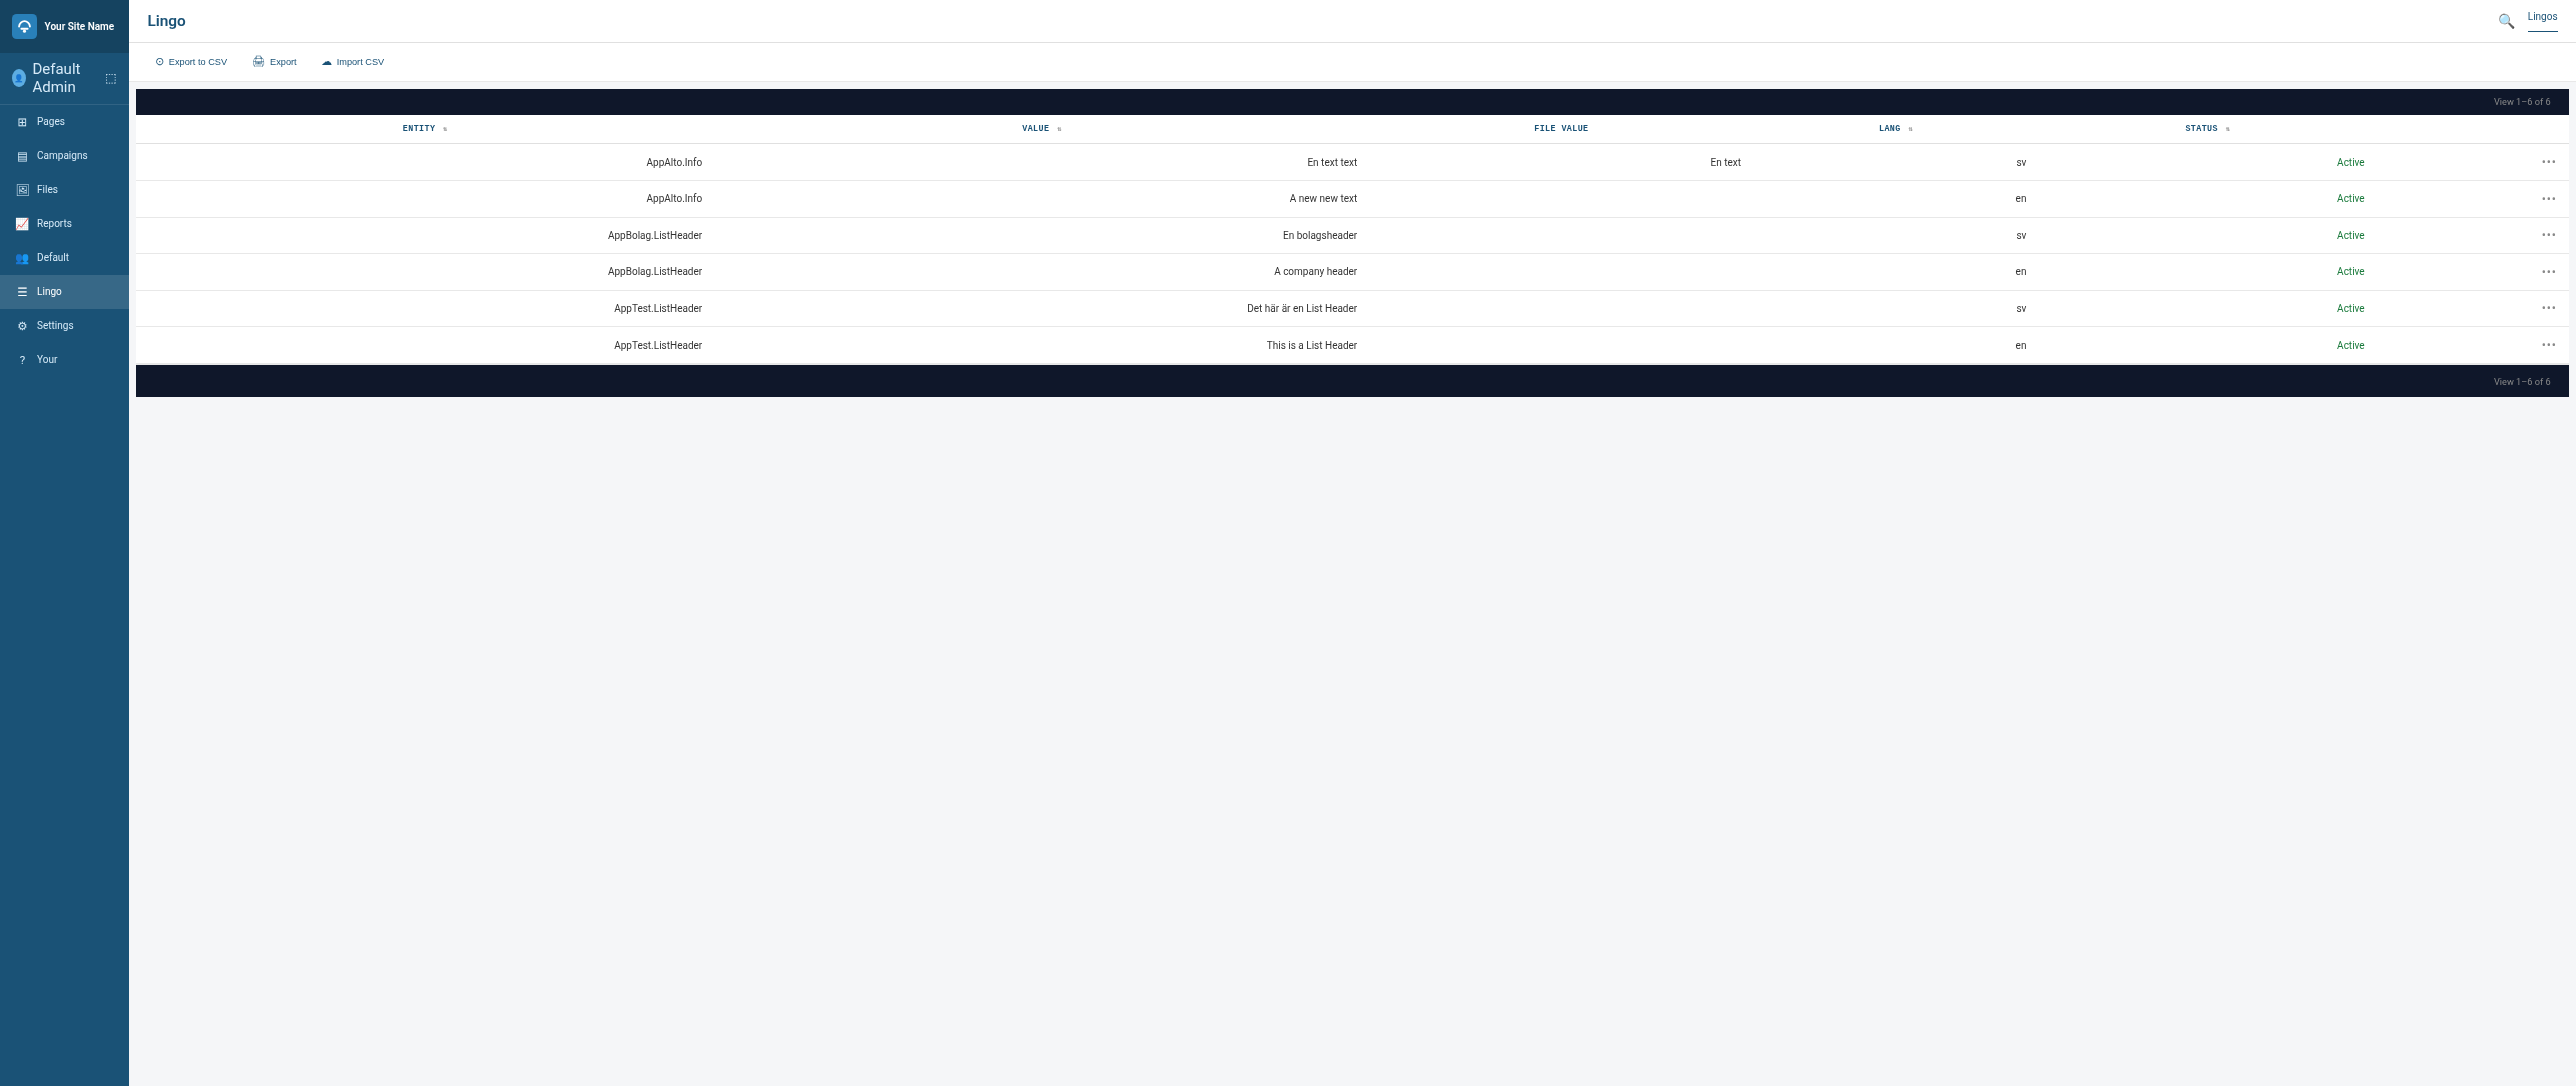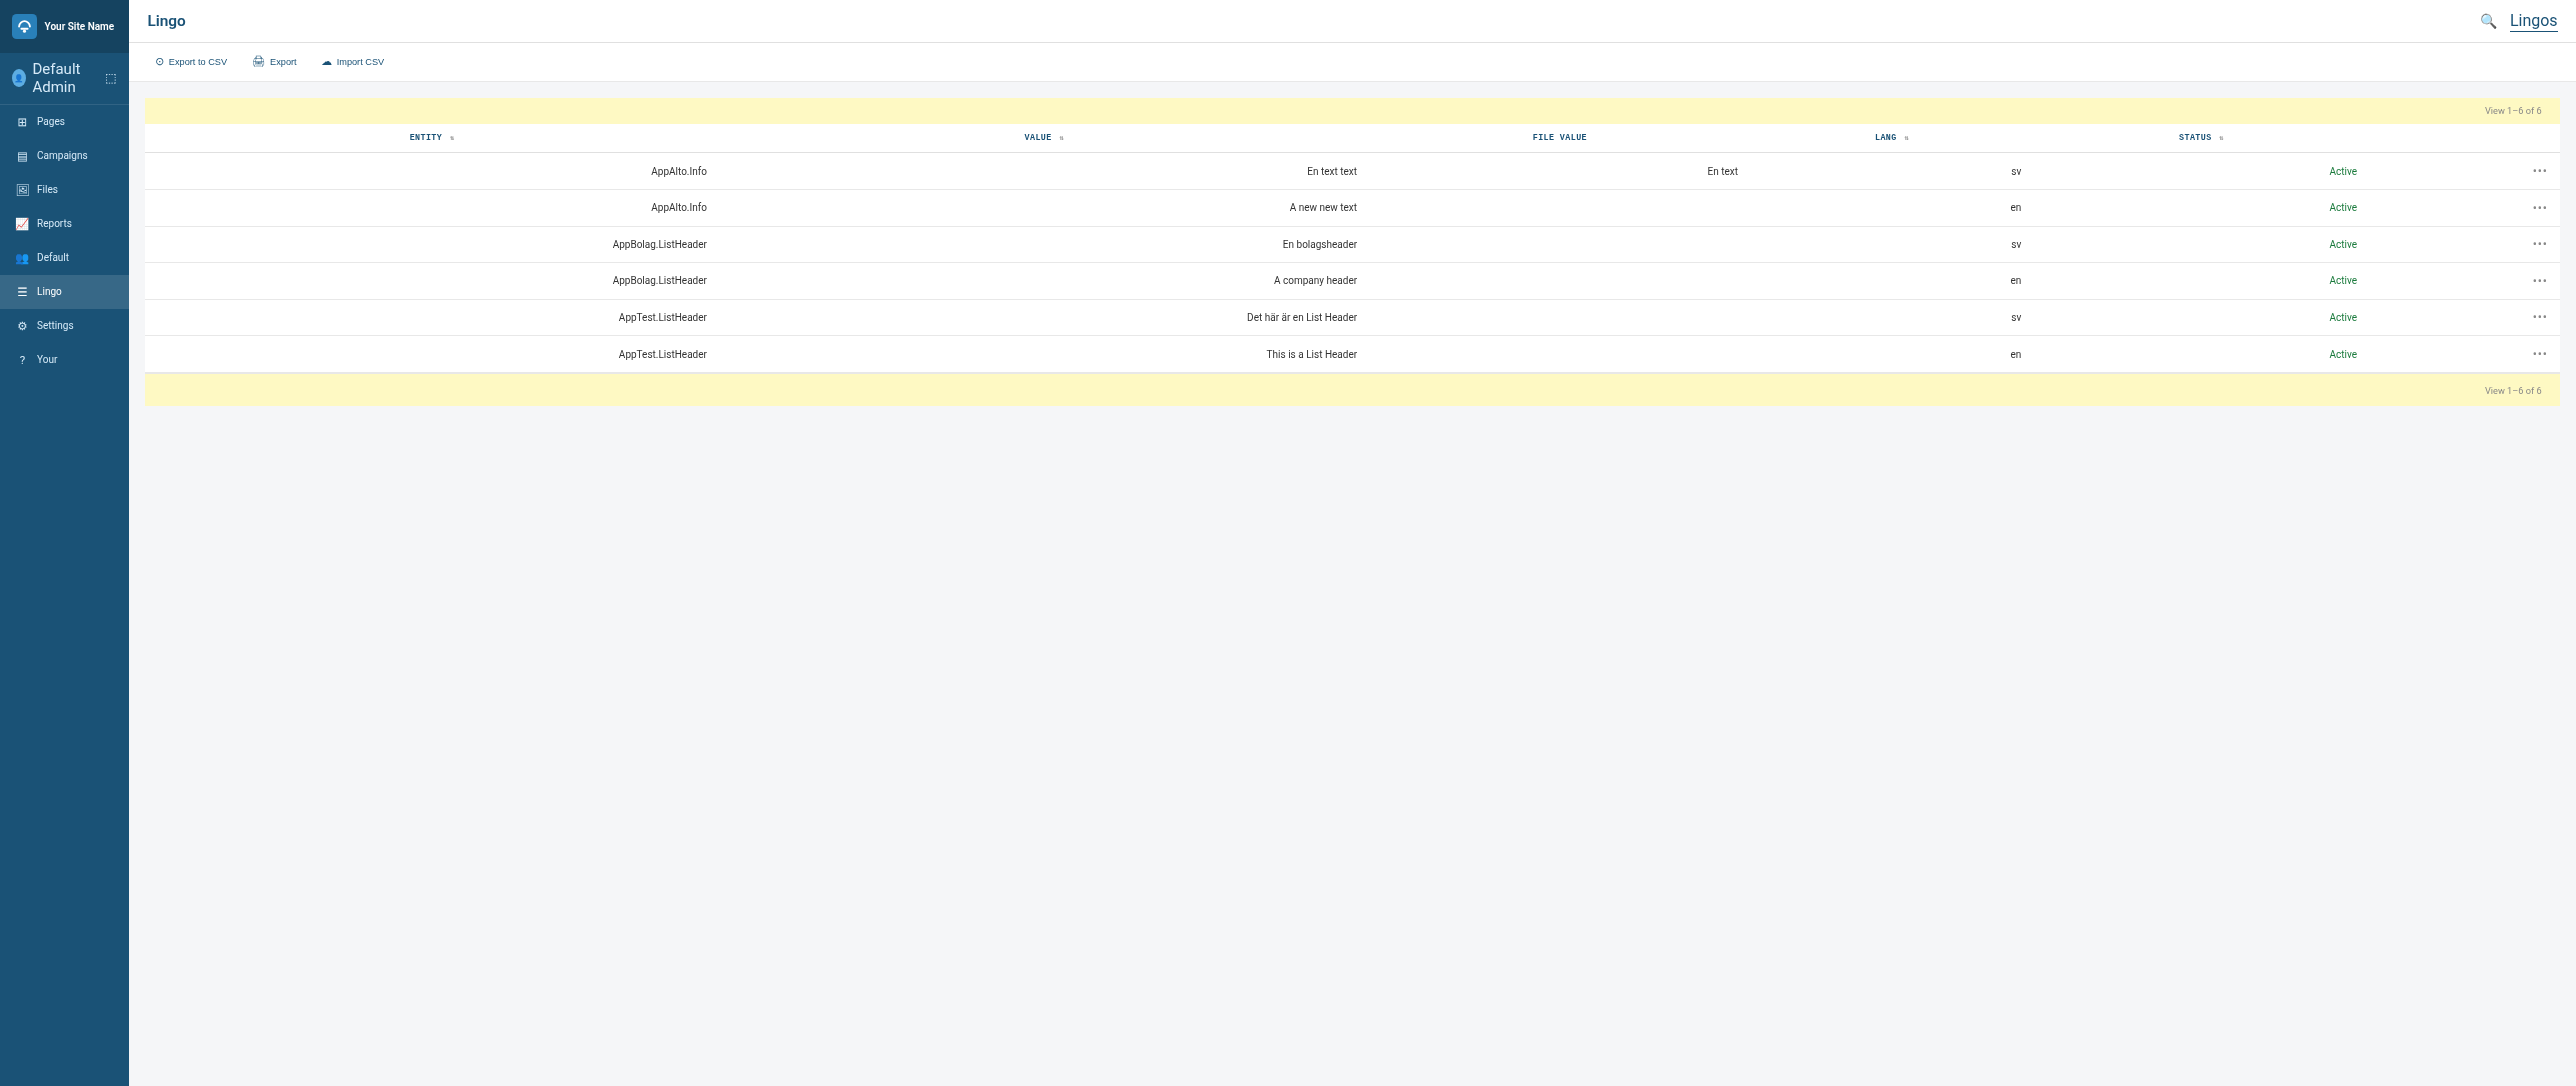--- a/index.html
+++ b/index.html
@@ -78,22 +78,22 @@
       height: 43px;
     }
     #page-title-text {
       font-size: 15.4px;
       font-weight: 600;
       color: #1a5276;
     }
     #topbar-right { display: flex; align-items: center; gap: 12.3px; }
     #search-icon-btn { font-size: 14px; color: #666; cursor: pointer; }
     #lingos-btn {
-      font-size: 16px; color: #1a5276; cursor: pointer;
-      padding-bottom: 1px;
+      font-size: 10px; color: #1a5276; cursor: pointer;
+      padding-bottom: 9px;
       border-bottom: 1.5px solid #1a5276;
     }
 
     
     #toolbar {
       background: #fff;
       border-bottom: 0.8px solid #e8e8e8;
       display: flex;
       align-items: center;
       gap: 3.1px;
@@ -113,22 +113,22 @@
 
     
     #content {
       flex: 1;
       overflow: auto;
       padding: 0;
     }
 
     
     #table-container {
-      background: #fef9c3;
-      margin: 16px;
+      background: #0f172a;
+      margin: 7px;
     }
 
     #view-info-top {
       text-align: right;
       padding: 7.7px 18.4px;
       font-size: 9.2px;
       color: #888;
     }
 
     table {

